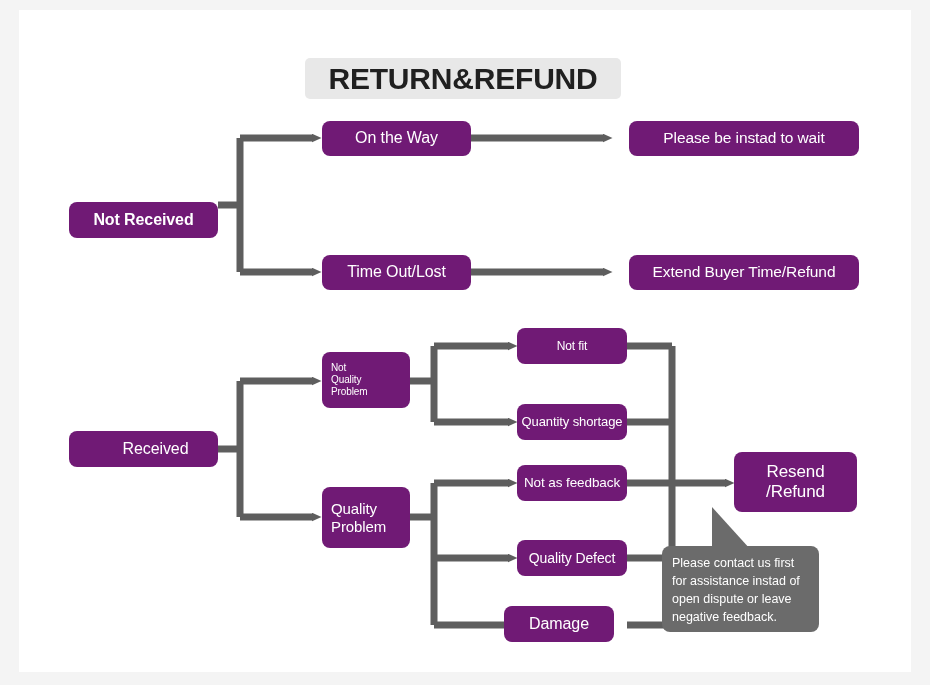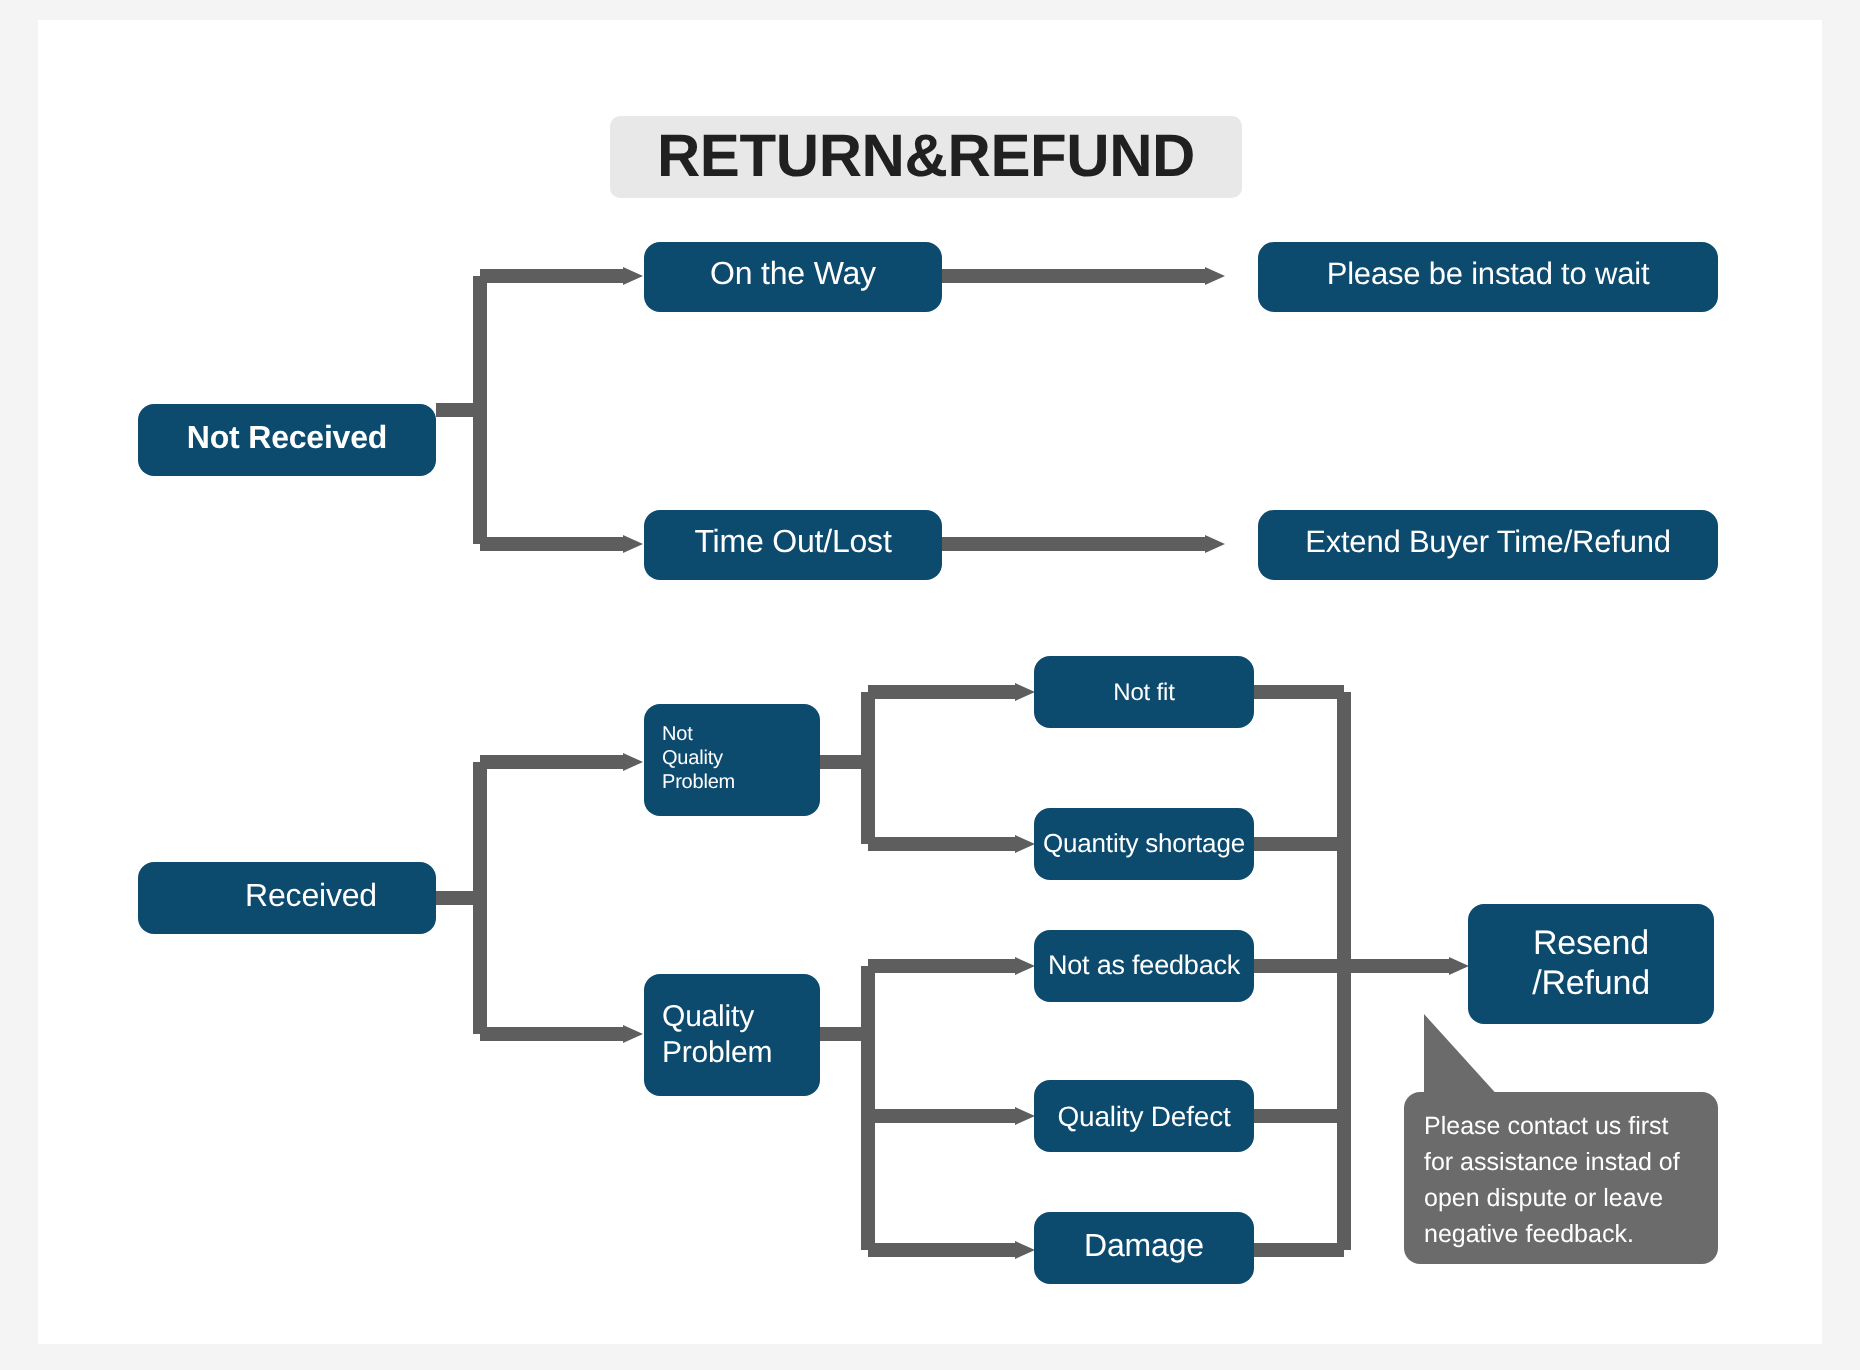--- a/index.html
+++ b/index.html
@@ -16,21 +16,21 @@
   #canvas {
     position: absolute;
     left: 19px;
     top: 10px;
     width: 892px;
     height: 662px;
     background: #ffffff;
   }
   .node {
     position: absolute;
-    background: #0c4a6e;
+    background: #701a75;
     color: #ffffff;
     border-radius: 8px;
     box-sizing: border-box;
     display: flex;
     align-items: center;
     justify-content: center;
     text-align: center;
     line-height: 1.18;
     letter-spacing: -0.1px;
   }
@@ -59,21 +59,21 @@
   svg.wires {
     position: absolute;
     left: 0;
     top: 0;
     width: 930px;
     height: 685px;
     pointer-events: none;
   }
   #callout {
     position: absolute;
-    left: 702px;
+    left: 662px;
     top: 546px;
     width: 157px;
     height: 86px;
     background: #6b6b6b;
     border-radius: 8px;
     color: #ffffff;
     font-size: 12.5px;
     line-height: 1.45;
     padding: 8px 10px 6px 10px;
     box-sizing: border-box;
@@ -157,21 +157,21 @@
 Problem</div>
 
 <div class="node" style="left:517px; top:328px; width:110px; height:36px; font-size:12px;">Not fit</div>
 
 <div class="node" style="left:517px; top:404px; width:110px; height:36px; font-size:13px;">Quantity shortage</div>
 
 <div class="node" style="left:517px; top:465px; width:110px; height:36px; font-size:13.5px;">Not as feedback</div>
 
 <div class="node" style="left:517px; top:540px; width:110px; height:36px; font-size:14px;">Quality Defect</div>
 
-<div class="node" style="left:517px; top:606px; width:110px; height:36px; font-size:16px;">Damage</div>
+<div class="node" style="left:504px; top:606px; width:110px; height:36px; font-size:16px;">Damage</div>
 
 <div class="node" style="left:734px; top:452px; width:123px; height:60px; font-size:17px; white-space:pre-line;">Resend
 /Refund</div>
 
 <svg id="callout-tail" viewBox="0 0 930 685">
   <path d="M712,507 L712,560 L760,560 Z" fill="#6b6b6b"></path>
 </svg>
 
 <div id="callout">Please contact us first for assistance instad of open dispute or leave negative feedback.</div>
 

